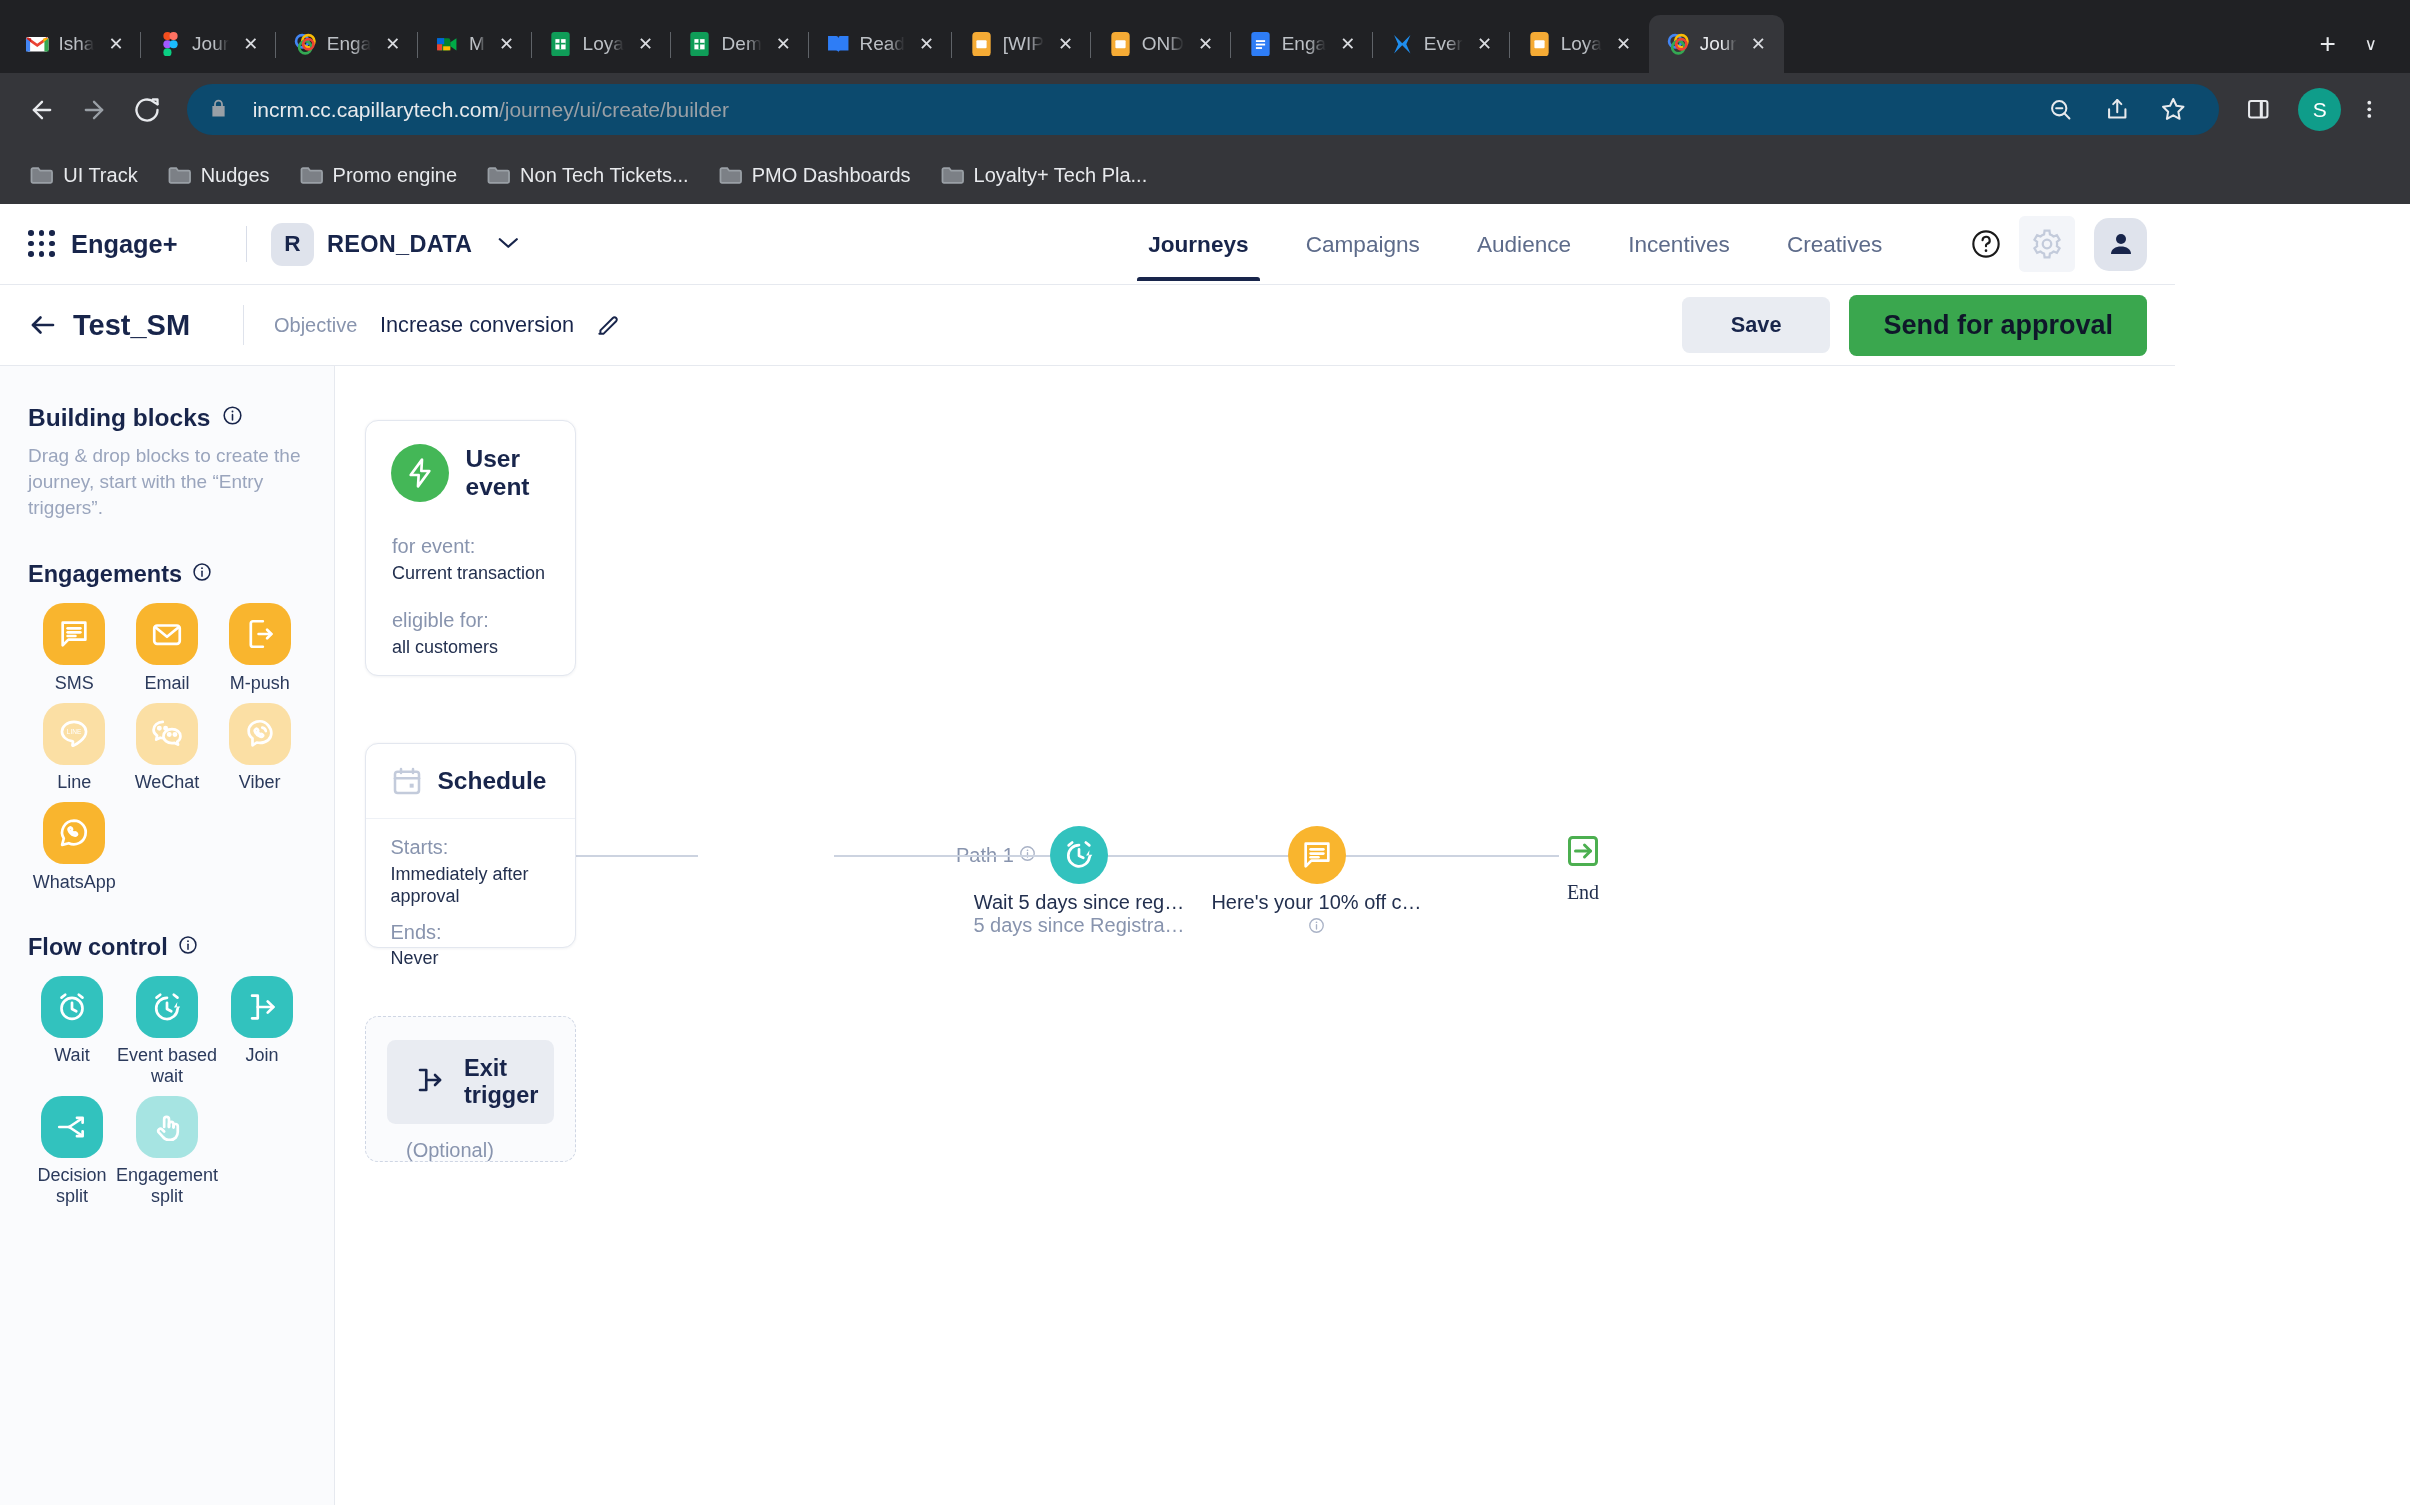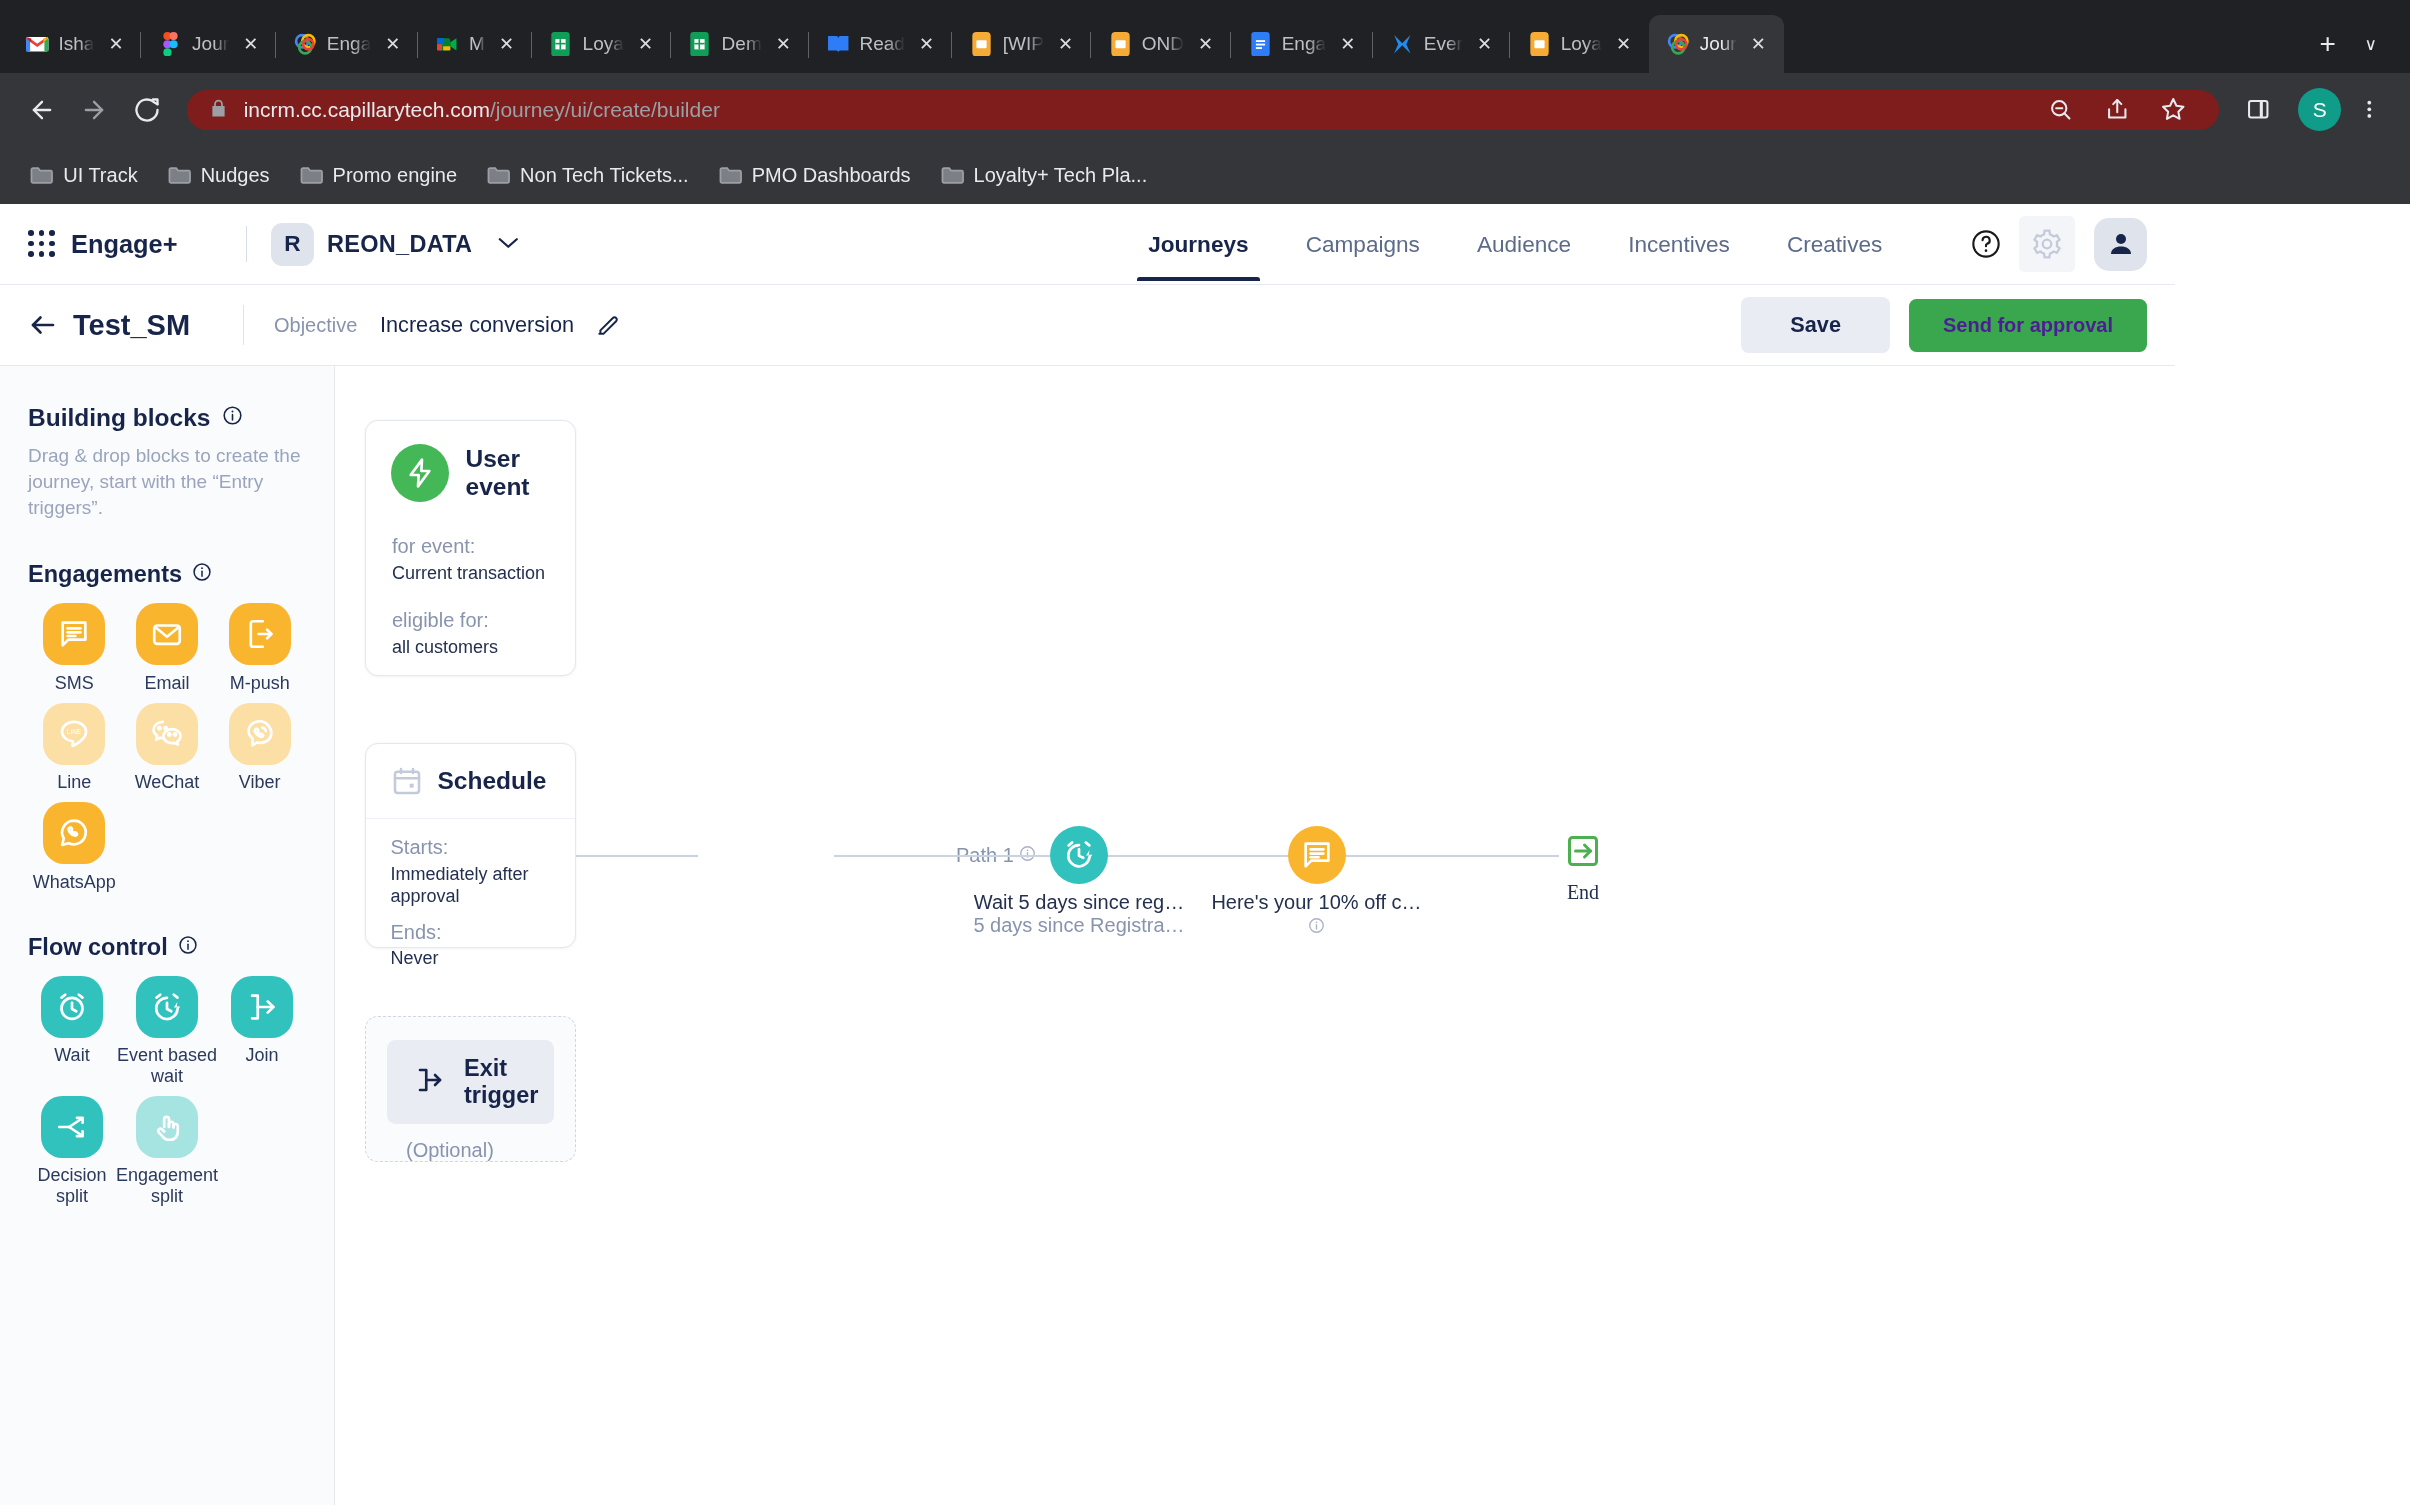--- a/index.html
+++ b/index.html
@@ -68,23 +68,23 @@
   .toolbar {
     height: 73px; display: flex; align-items: center;
     padding: 0 17px; gap: 3.8px; background: #35363a;
   }
   .tbtn {
     width: 49px; height: 49px; border-radius: 50%;
     display: flex; align-items: center; justify-content: center;
     color: #e8eaed; flex: 0 0 49px;
   }
   .omnibox {
-    flex: 1; height: 40px; background: #7f1d1d;
+    flex: 1; height: 51px; background: #0c4a6e;
     border-radius: 25.4px; display: flex; align-items: center;
-    padding: 0 21px; gap: 15px; margin: 0 11.3px;
+    padding: 0 21px; gap: 24px; margin: 0 11.3px;
   }
   .omnibox .url { font-size: 21px; color: #e8eaed; white-space: nowrap; }
   .omnibox .url .path { color: #9aa0a6; }
   .omni-actions { display: flex; align-items: center; gap: 7.5px; }
   .profile-pill {
     width: 43px; height: 43px; border-radius: 50%;
     background: #0f9d8a; color: #fff;
     display: flex; align-items: center; justify-content: center;
     font-size: 21px; margin-left: 11.3px;
   }
@@ -154,21 +154,21 @@
   .subsep { width: 0.9px; height: 40px; background: #dfe3ec; margin-left: 53px; }
   .obj-label { font-size: 20px; color: #8894ae; margin-left: 30px; }
   .obj-value { font-size: 21.7px; color: #18254b; margin-left: 22.6px; }
   .pencil { width: 26px; height: 26px; margin-left: 21px; }
   .subbar-actions { margin-left: auto; display: flex; align-items: center; gap: 19px; }
   .btn-save {
     background: #e9ecf2; color: #18254b; font-size: 21.7px; font-weight: bold;
     border-radius: 7.5px; padding: 15px 49px; border: none;
   }
   .btn-send {
-    background: #3aa74e; color: #4c1d95; font-size: 20px; font-weight: bold;
+    background: #3aa74e; color: #0f172a; font-size: 27px; font-weight: bold;
     border-radius: 7.5px; padding: 15px 34px; border: none;
   }
 
   .body { flex: 1; display: flex; min-height: 0; }
 
   
   .sidebar {
     width: 335px; flex: 0 0 335px; background: #fafbfd;
     border-right: 0.9px solid #e6e9ef; padding: 38px 28px 0 28px;
   }

